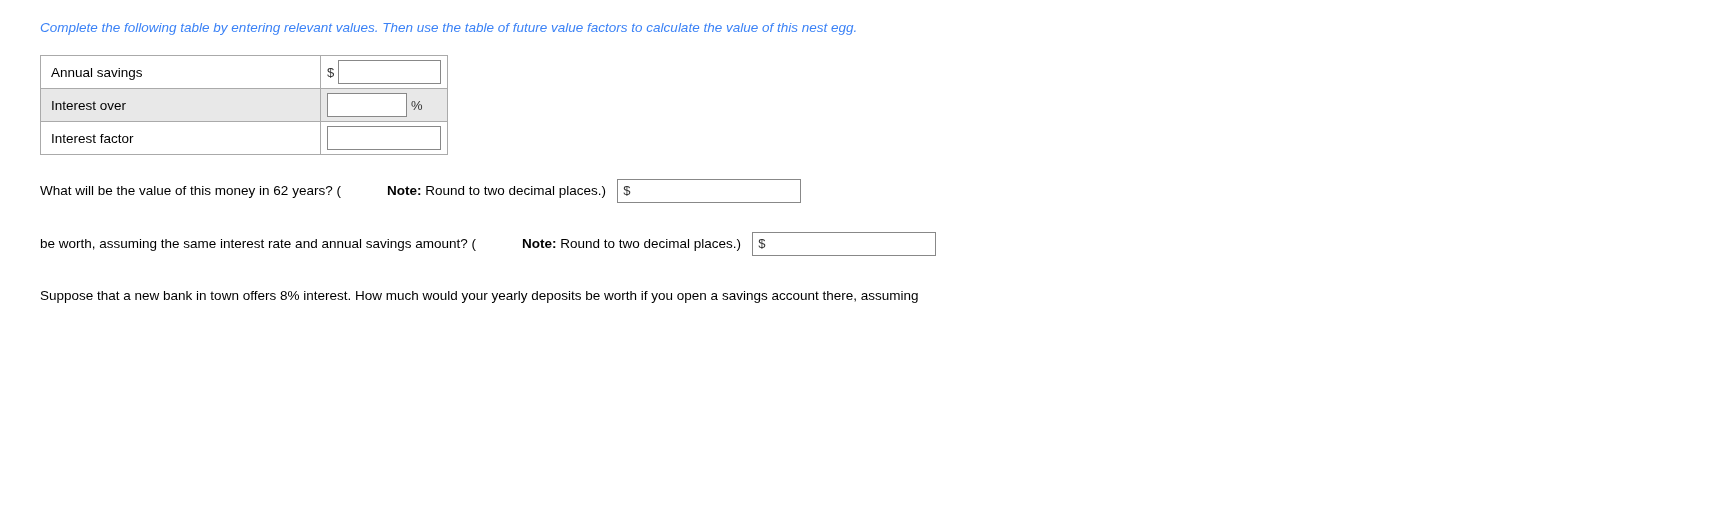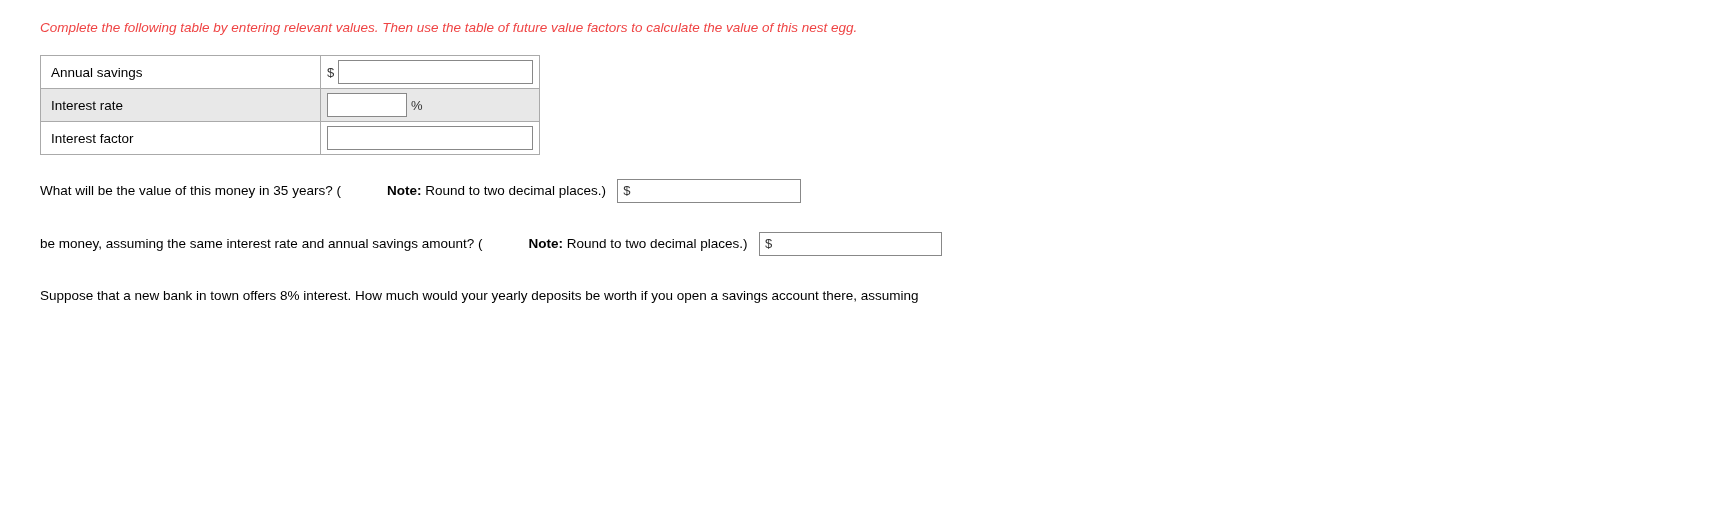--- a/index.html
+++ b/index.html
@@ -14,26 +14,26 @@
       background: #ffffff;
       color: #000000;
       padding: 20px 40px;
       max-width: 1724px;
     }
 
     .intro-text {
       font-style: italic;
       font-size: 13.5px;
       margin-bottom: 20px;
-      color: #ef4444;
+      color: #3b82f6;
     }
 
     .table-container {
       margin-bottom: 24px;
-      width: 500px;
+      width: 408px;
     }
 
     .table-row {
       display: flex;
       align-items: stretch;
       border: 1px solid #aaa;
       border-bottom: none;
     }
 
     .table-row:last-child {
@@ -150,49 +150,49 @@
   <div class="table-row">
     <div class="row-label">Annual savings</div>
     <div class="row-input-cell">
       <span class="prefix">$</span>
       <input type="text" style="">
     </div>
   </div>
 
 
   <div class="table-row">
-    <div class="row-label">Interest rate</div>
+    <div class="row-label">Interest over</div>
     <div class="row-input-cell">
       <input type="text" style="width: 80px;">
       <span class="suffix">%</span>
     </div>
   </div>
 
   <div class="table-row">
     <div class="row-label">Interest factor</div>
     <div class="row-input-cell">
       <input type="text" style="">
     </div>
   </div>
 </div>
 
 <div class="question-block">
   <p>
-    <span>What will be the value of this money in 35 years? (</span><span class="bold">Note:</span><span>&nbsp;Round to two decimal places.)</span>
+    <span>What will be the value of this money in 62 years? (</span><span class="bold">Note:</span><span>&nbsp;Round to two decimal places.)</span>
     &nbsp;
     <span class="inline-input">
       <span class="prefix">$</span>
       <input type="text" style="">
     </span>
   </p>
 </div>
 
 <div class="question-block">
   <p>
-    <span>be money, assuming the same interest rate and annual savings amount? (</span><span class="bold">Note:</span><span>&nbsp;Round to two decimal places.)</span>
+    <span>be worth, assuming the same interest rate and annual savings amount? (</span><span class="bold">Note:</span><span>&nbsp;Round to two decimal places.)</span>
     &nbsp;
     <span class="inline-input">
       <span class="prefix">$</span>
       <input type="text" style="">
     </span>
   </p>
 </div>
 
 <div class="question-block">
   <p class="last-para">Suppose that a new bank in town offers 8% interest. How much would your yearly deposits be worth if you open a savings account there, assuming</p>

